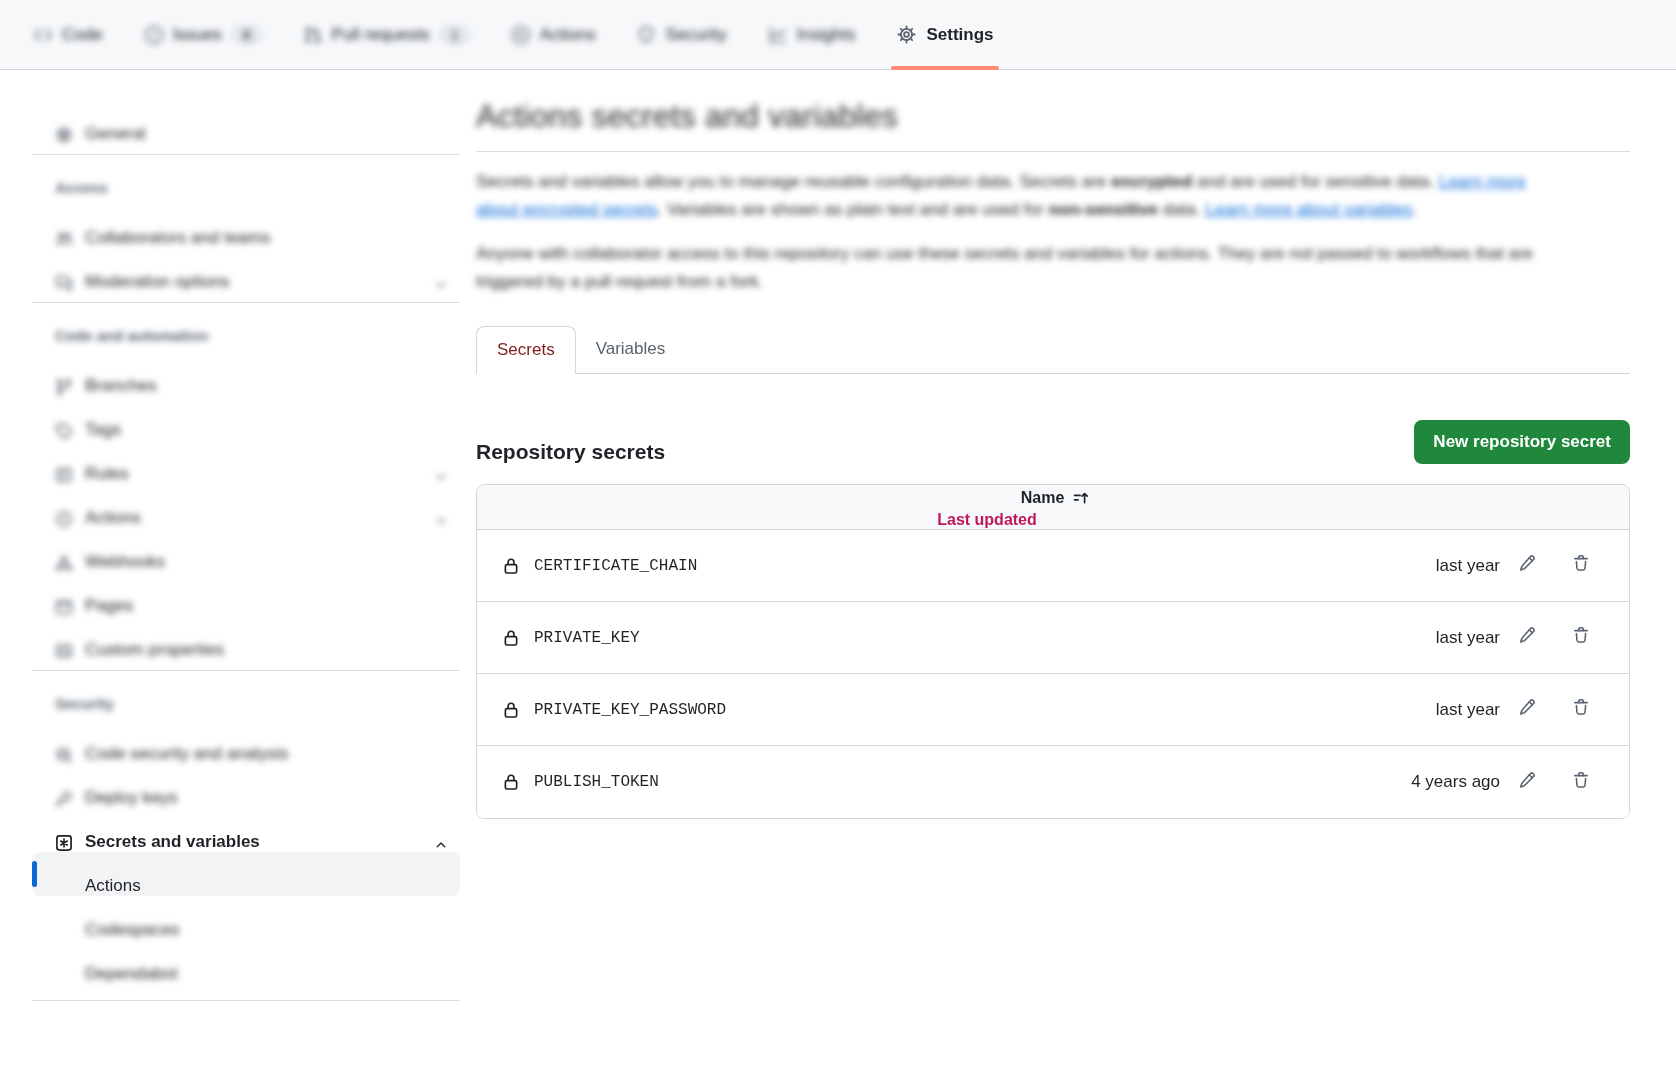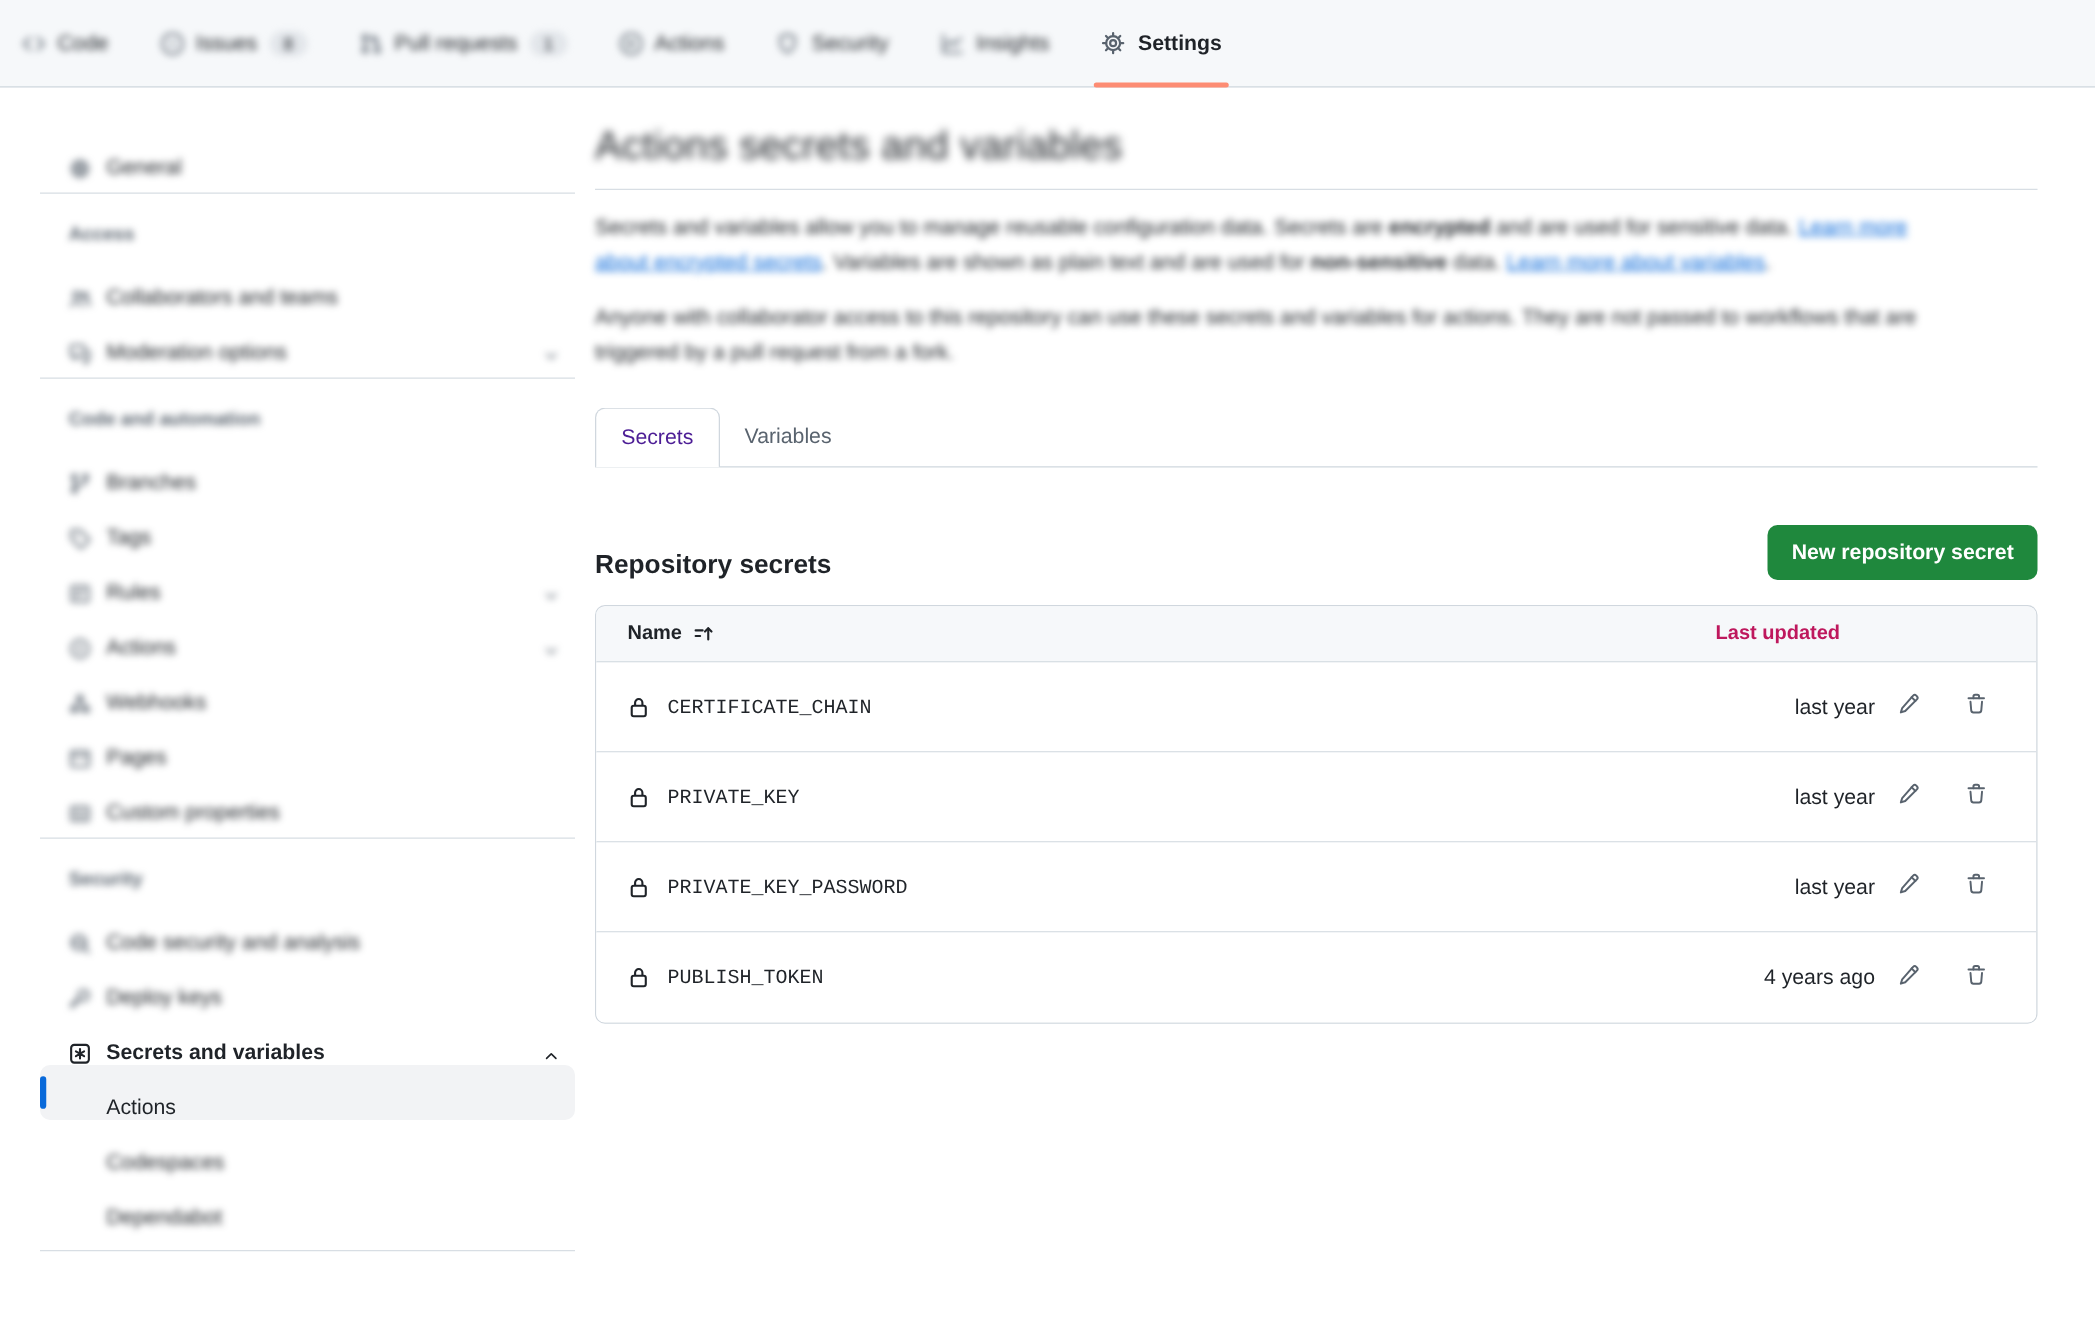--- a/index.html
+++ b/index.html
@@ -13,21 +13,21 @@
   .blurred { filter: blur(3px); }
   .blurred-strong { filter: blur(3.6px); }
 
   
   .topnav {
     height: 70px;
     background: #f6f8fa;
     border-bottom: 1px solid #d0d7de;
     display: flex;
     align-items: stretch;
-    padding: 0 2px;
+    padding: 0 18px;
     gap: 10px;
   }
   .nav-item {
     display: flex;
     align-items: center;
     gap: 10px;
     padding: 0 16px;
     position: relative;
     cursor: pointer;
     font-size: 17px;
@@ -114,21 +114,21 @@
     margin-top: 30px;
     border-bottom: 1px solid #d0d7de;
   }
   .tab {
     padding: 13px 20px;
     font-size: 17px;
     cursor: pointer;
     color: #59636e;
   }
   .tab.active {
-    color: #4c1d95;
+    color: #7f1d1d;
     background: #ffffff;
     border: 1px solid #d0d7de;
     border-bottom: 1px solid #ffffff;
     border-radius: 8px 8px 0 0;
     margin-bottom: -1px;
   }
 
   .section-head {
     display: flex;
     align-items: flex-end;
@@ -158,20 +158,21 @@
   }
   .thead {
     background: #f6f8fa;
     height: 45px;
     display: flex;
     align-items: center;
     padding: 0 21px 0 25px;
     border-bottom: 1px solid #d0d7de;
     font-size: 16px;
     font-weight: 700;
+    flex-direction: column;
   }
   .th-name { display: flex; align-items: center; gap: 9px; flex: 1; }
   .sort-icon { color: #1f2328; display: flex; cursor: pointer; }
   .th-updated { margin-right: 136px; color: #be185d; }
   .trow {
     height: 72px;
     display: flex;
     align-items: center;
     padding: 0 21px 0 25px;
     border-bottom: 1px solid #d0d7de;

